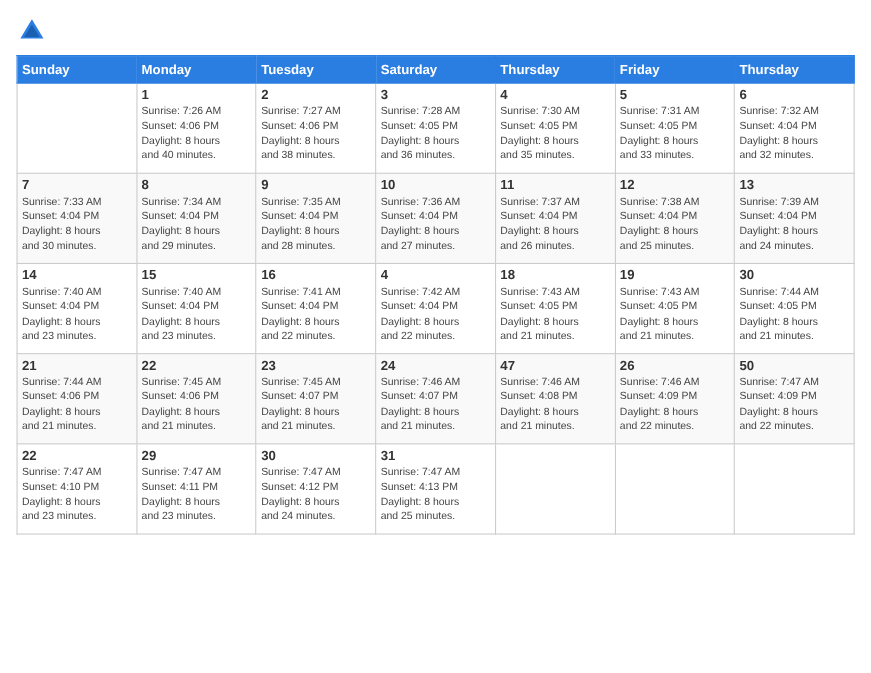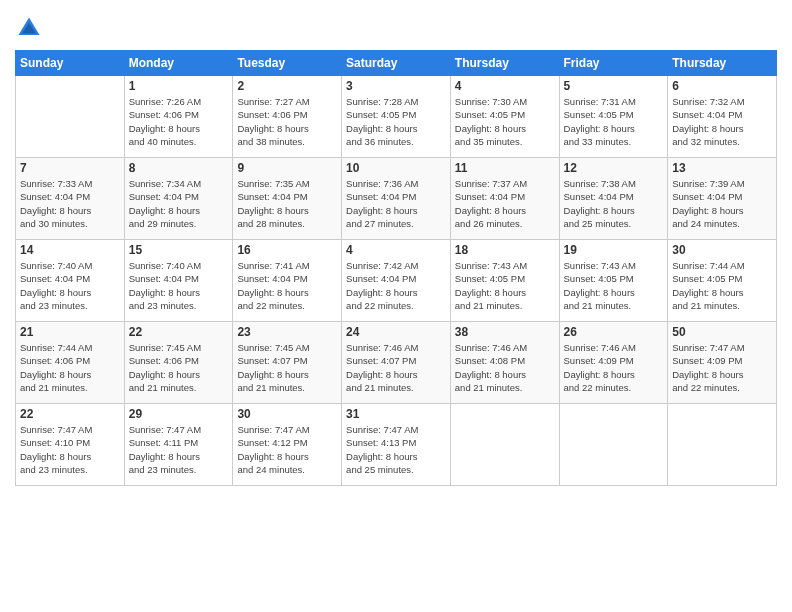--- a/index.html
+++ b/index.html
@@ -233,21 +233,21 @@
           </td>
           <td>
             <span class="day-number">23</span>
             <div class="day-info">Sunrise: 7:45 AM<br>Sunset: 4:07 PM<br>Daylight: 8 hours<br>and 21 minutes.</div>
           </td>
           <td>
             <span class="day-number">24</span>
             <div class="day-info">Sunrise: 7:46 AM<br>Sunset: 4:07 PM<br>Daylight: 8 hours<br>and 21 minutes.</div>
           </td>
           <td>
-            <span class="day-number">38</span>
+            <span class="day-number">47</span>
             <div class="day-info">Sunrise: 7:46 AM<br>Sunset: 4:08 PM<br>Daylight: 8 hours<br>and 21 minutes.</div>
           </td>
           <td>
             <span class="day-number">26</span>
             <div class="day-info">Sunrise: 7:46 AM<br>Sunset: 4:09 PM<br>Daylight: 8 hours<br>and 22 minutes.</div>
           </td>
           <td>
             <span class="day-number">50</span>
             <div class="day-info">Sunrise: 7:47 AM<br>Sunset: 4:09 PM<br>Daylight: 8 hours<br>and 22 minutes.</div>
           </td>

